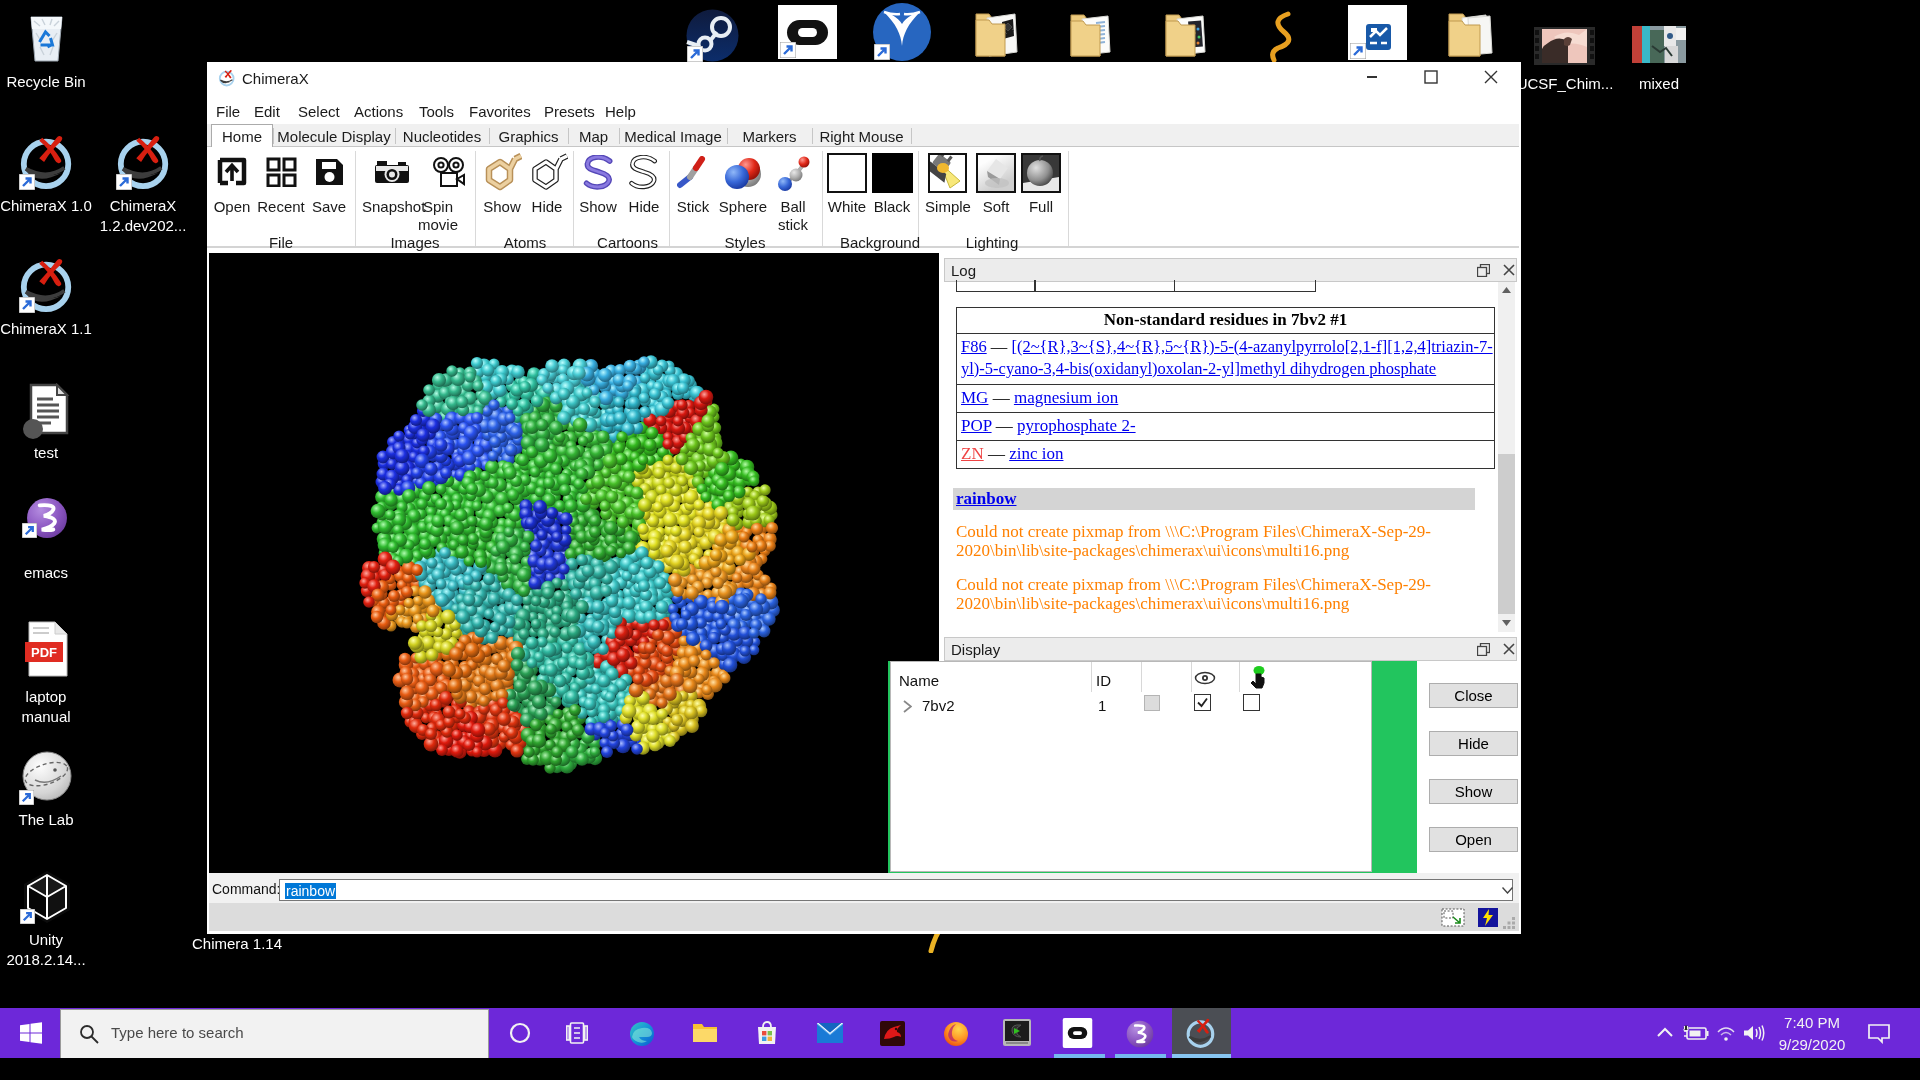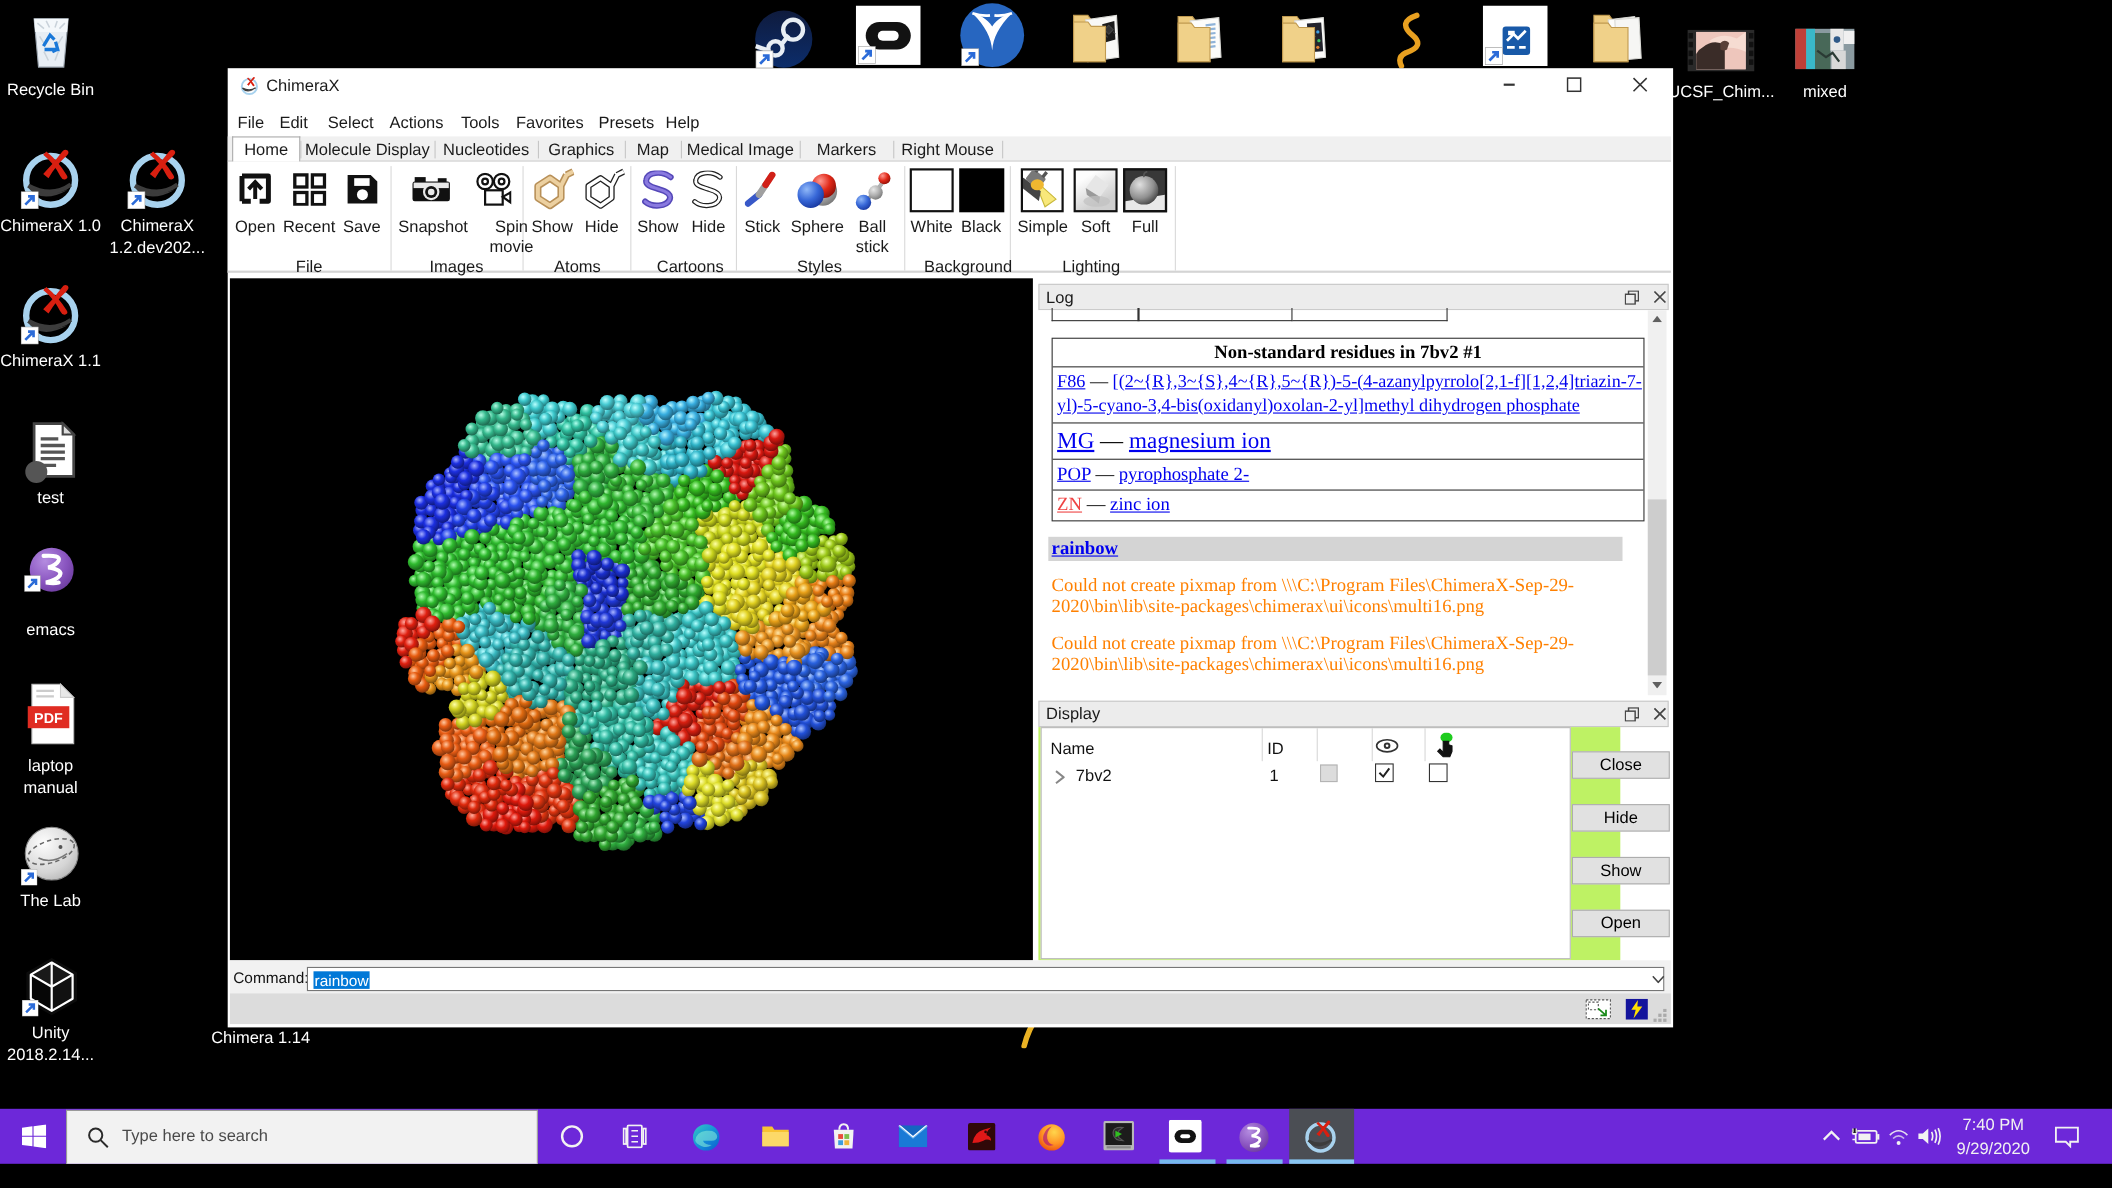--- a/index.html
+++ b/index.html
@@ -465,21 +465,21 @@
  <svg class="abs" style="left:224px;top:95px" width="34" height="31" viewBox="0 0 34 31">
   <g fill="none" stroke="#111" stroke-width="2">
         <circle cx="10" cy="8" r="7"></circle>
         <circle cx="10" cy="8" r="2.6"></circle>
         <circle cx="25" cy="8" r="7"></circle>
         <circle cx="25" cy="8" r="2.6"></circle>
       </g>
   <rect x="10" y="16" width="16" height="13" fill="none" stroke="#111" stroke-width="2"></rect>
   <path d="M26 22 L33 18 L33 27 Z" fill="none" stroke="#111" stroke-width="2"></path>
  </svg>
- <div class="rlab" style="left:228px;top:136px;width:60px">Spin<br>movie</div>
+ <div class="rlab" style="left:201px;top:136px;width:60px">Spin<br>movie</div>
  <div class="glab" style="left:178px;width:60px">Images</div>
 
  <svg class="abs" style="left:275px;top:90px" width="40" height="42" viewBox="0 0 40 42">
   <path d="M7 17 L18 10 L28 17 L28 28 L18 35 L7 28 Z M28 17 L33 7 M33 7 L39 4" fill="none" stroke="#b89058" stroke-width="6.5" stroke-linejoin="round"></path>
   <path d="M7 17 L18 10 L28 17 L28 28 L18 35 L7 28 Z M28 17 L33 7 L39 4" fill="none" stroke="#ecd0a0" stroke-width="3.6" stroke-linejoin="round"></path>
  </svg>
  <div class="rlab" style="left:265px;top:136px;width:60px">Show</div>
  <svg class="abs" style="left:321px;top:90px" width="40" height="42" viewBox="0 0 40 42">
   <path d="M7 17 L18 10 L28 17 L28 28 L18 35 L7 28 Z M28 17 L33 7 M33 7 L39 4" fill="none" stroke="#222" stroke-width="5.6" stroke-linejoin="round"></path>
   <path d="M7 17 L18 10 L28 17 L28 28 L18 35 L7 28 Z M28 17 L33 7 L39 4" fill="none" stroke="#fff" stroke-width="3.2" stroke-linejoin="round"></path>
@@ -3065,21 +3065,21 @@
 </div>
 <div class="abs" style="left:944px;top:282px;width:573px;height:350px;background:#fff;font-family:'Liberation Serif',serif">
 
  <div class="abs" style="left:12px;top:-2px;width:219px;height:12px;border:1.5px solid #333;border-top:none"></div>
  <div class="abs" style="left:90px;top:-2px;width:1.5px;height:12px;background:#333"></div>
  <div class="abs" style="left:231px;top:-2px;width:141px;height:12px;border:1.5px solid #333;border-top:none;border-left:none"></div>
 
  <div class="abs" style="left:12px;top:25px;width:539px;border:1.5px solid #333">
   <div style="border-bottom:1.5px solid #333;text-align:center;font-weight:bold;font-size:17px;padding:2px 0 3px">Non-standard residues in 7bv2 #1</div>
   <div style="border-bottom:1.5px solid #333;font-size:16.5px;padding:2px 4px 4px;line-height:22px;white-space:nowrap"><a style="color:#0000ee;text-decoration:underline">F86</a> — <a style="color:#0000ee;text-decoration:underline">[(2~{R},3~{S},4~{R},5~{R})-5-(4-azanylpyrrolo[2,1-f][1,2,4]triazin-7-</a><br><a style="color:#0000ee;text-decoration:underline">yl)-5-cyano-3,4-bis(oxidanyl)oxolan-2-yl]methyl dihydrogen phosphate</a></div>
-  <div style="border-bottom:1.5px solid #333;font-size:21px;padding:3px 4px 4px"><a style="color:#0000ee;text-decoration:underline">MG</a> — <a style="color:#0000ee;text-decoration:underline">magnesium ion</a></div>
+  <div style="border-bottom:1.5px solid #333;font-size:17px;padding:3px 4px 4px"><a style="color:#0000ee;text-decoration:underline">MG</a> — <a style="color:#0000ee;text-decoration:underline">magnesium ion</a></div>
   <div style="border-bottom:1.5px solid #333;font-size:17px;padding:3px 4px 4px"><a style="color:#0000ee;text-decoration:underline">POP</a> — <a style="color:#0000ee;text-decoration:underline">pyrophosphate 2-</a></div>
   <div style="font-size:17px;padding:3px 4px 4px"><a style="color:#ef4444;text-decoration:underline">ZN</a> — <a style="color:#0000ee;text-decoration:underline">zinc ion</a></div>
  </div>
  <div class="abs" style="left:9px;top:206px;width:522px;height:22px;background:#d4d4d4">
   <span style="font-size:17px;font-weight:bold;color:#0000ee;text-decoration:underline;position:relative;top:1px;left:3px">rainbow</span>
  </div>
  <div class="abs" style="left:12px;top:240px;font-size:17px;line-height:19px;color:#ff8000;white-space:nowrap">Could not create pixmap from \\\C:\Program Files\ChimeraX-Sep-29-<br>2020\bin\lib\site-packages\chimerax\ui\icons\multi16.png</div>
  <div class="abs" style="left:12px;top:293px;font-size:17px;line-height:19px;color:#ff8000;white-space:nowrap">Could not create pixmap from \\\C:\Program Files\ChimeraX-Sep-29-<br>2020\bin\lib\site-packages\chimerax\ui\icons\multi16.png</div>
 
  <div class="abs" style="left:554px;top:0;width:17px;height:350px;background:#f0f0f0">
@@ -3098,21 +3098,21 @@
  <svg class="abs" style="left:532px;top:5px" width="13" height="13" viewBox="0 0 13 13">
       <g fill="none" stroke="#444" stroke-width="1.3">
         <rect x="3.5" y="0.5" width="9" height="9"></rect>
         <rect x="0.5" y="3.5" width="9" height="9" fill="#ececec"></rect>
       </g>
     </svg>
  <svg class="abs" style="left:558px;top:5px" width="12" height="12" viewBox="0 0 12 12">
       <path d="M1 1 L11 11 M11 1 L1 11" stroke="#444" stroke-width="1.6"></path>
     </svg>
 </div>
-<div class="abs" style="left:944px;top:661px;width:529px;height:212px;background:#bef264">
+<div class="abs" style="left:888px;top:661px;width:529px;height:212px;background:#22c55e">
  <div class="abs" style="left:2px;top:0;width:482px;height:211px;background:#fff;border:1px solid #b8b8b8">
   <div class="abs" style="left:8px;top:10px;font-size:15px;color:#111">Name</div>
   <div class="abs" style="left:205px;top:10px;font-size:15px;color:#111">ID</div>
   <div class="abs" style="left:200px;top:0;width:1px;height:30px;background:#d8d8d8"></div>
   <div class="abs" style="left:250px;top:0;width:1px;height:30px;background:#d8d8d8"></div>
   <div class="abs" style="left:300px;top:0;width:1px;height:30px;background:#d8d8d8"></div>
   <div class="abs" style="left:348px;top:0;width:1px;height:30px;background:#d8d8d8"></div>
   <svg class="abs" style="left:303px;top:9px" width="22" height="14" viewBox="0 0 22 14">
         <ellipse cx="11" cy="7" rx="9.5" ry="5.5" fill="none" stroke="#333" stroke-width="1.5"></ellipse>
         <circle cx="11" cy="7" r="3" fill="#333"></circle>

